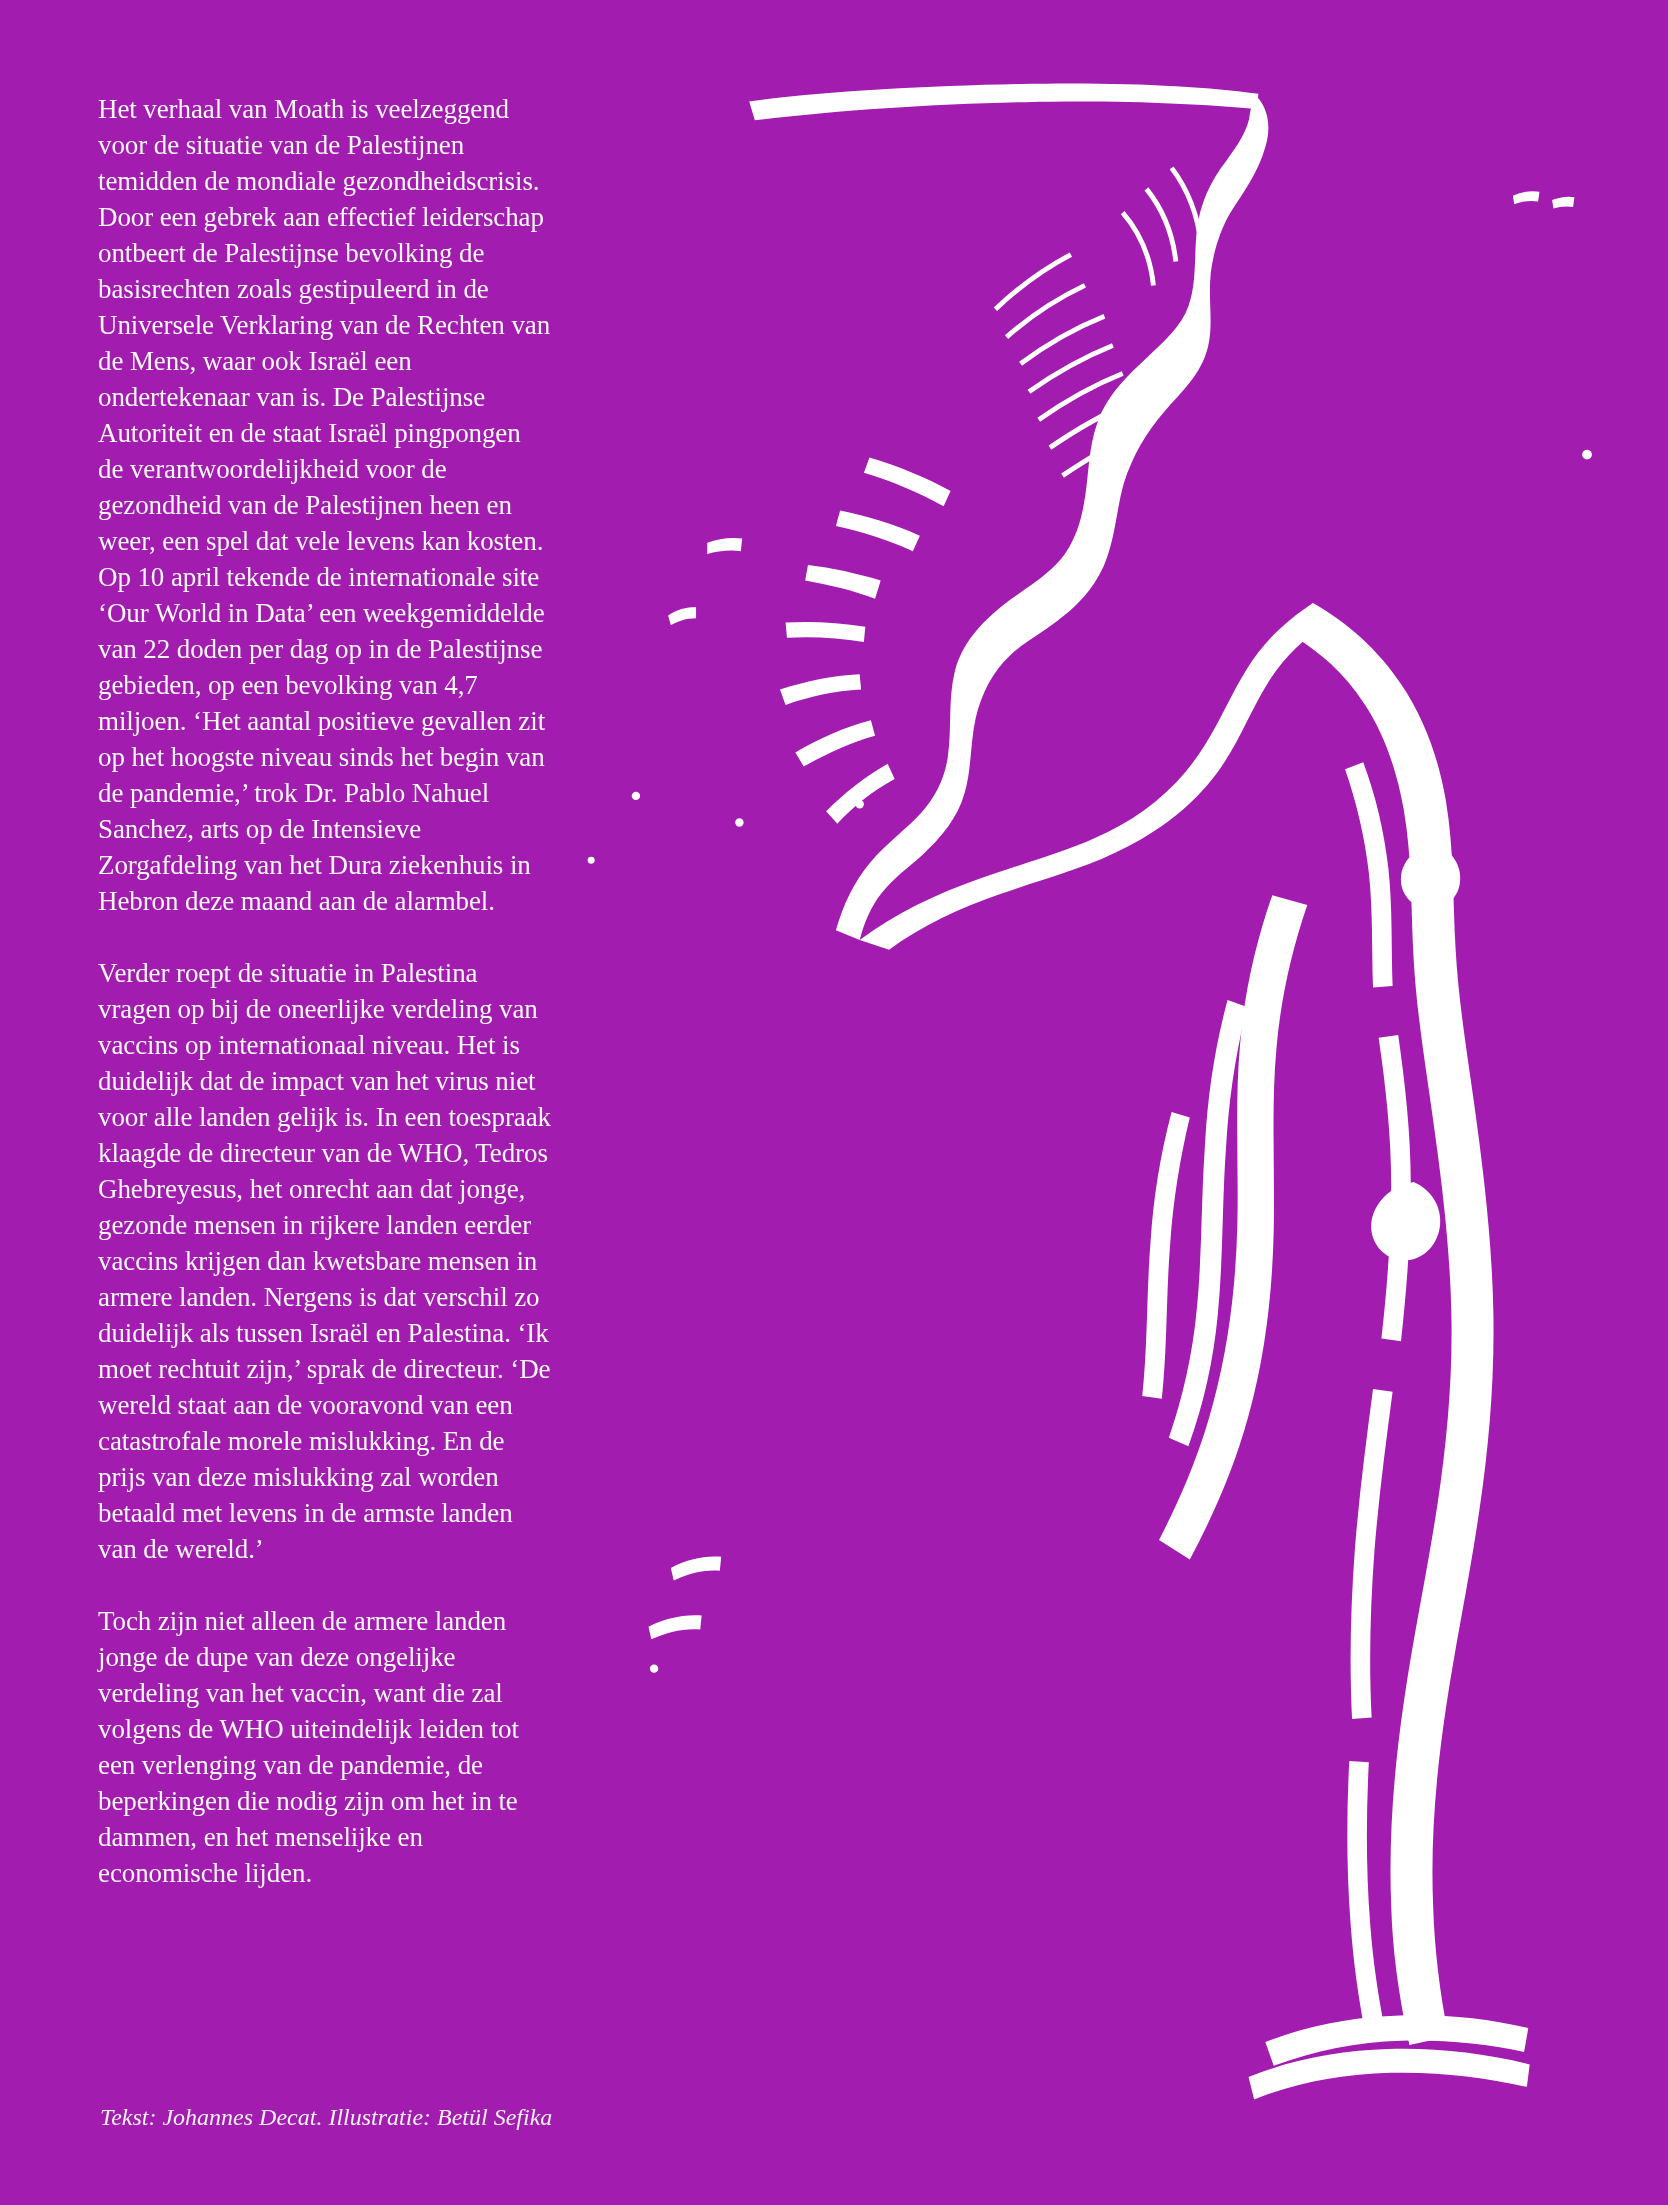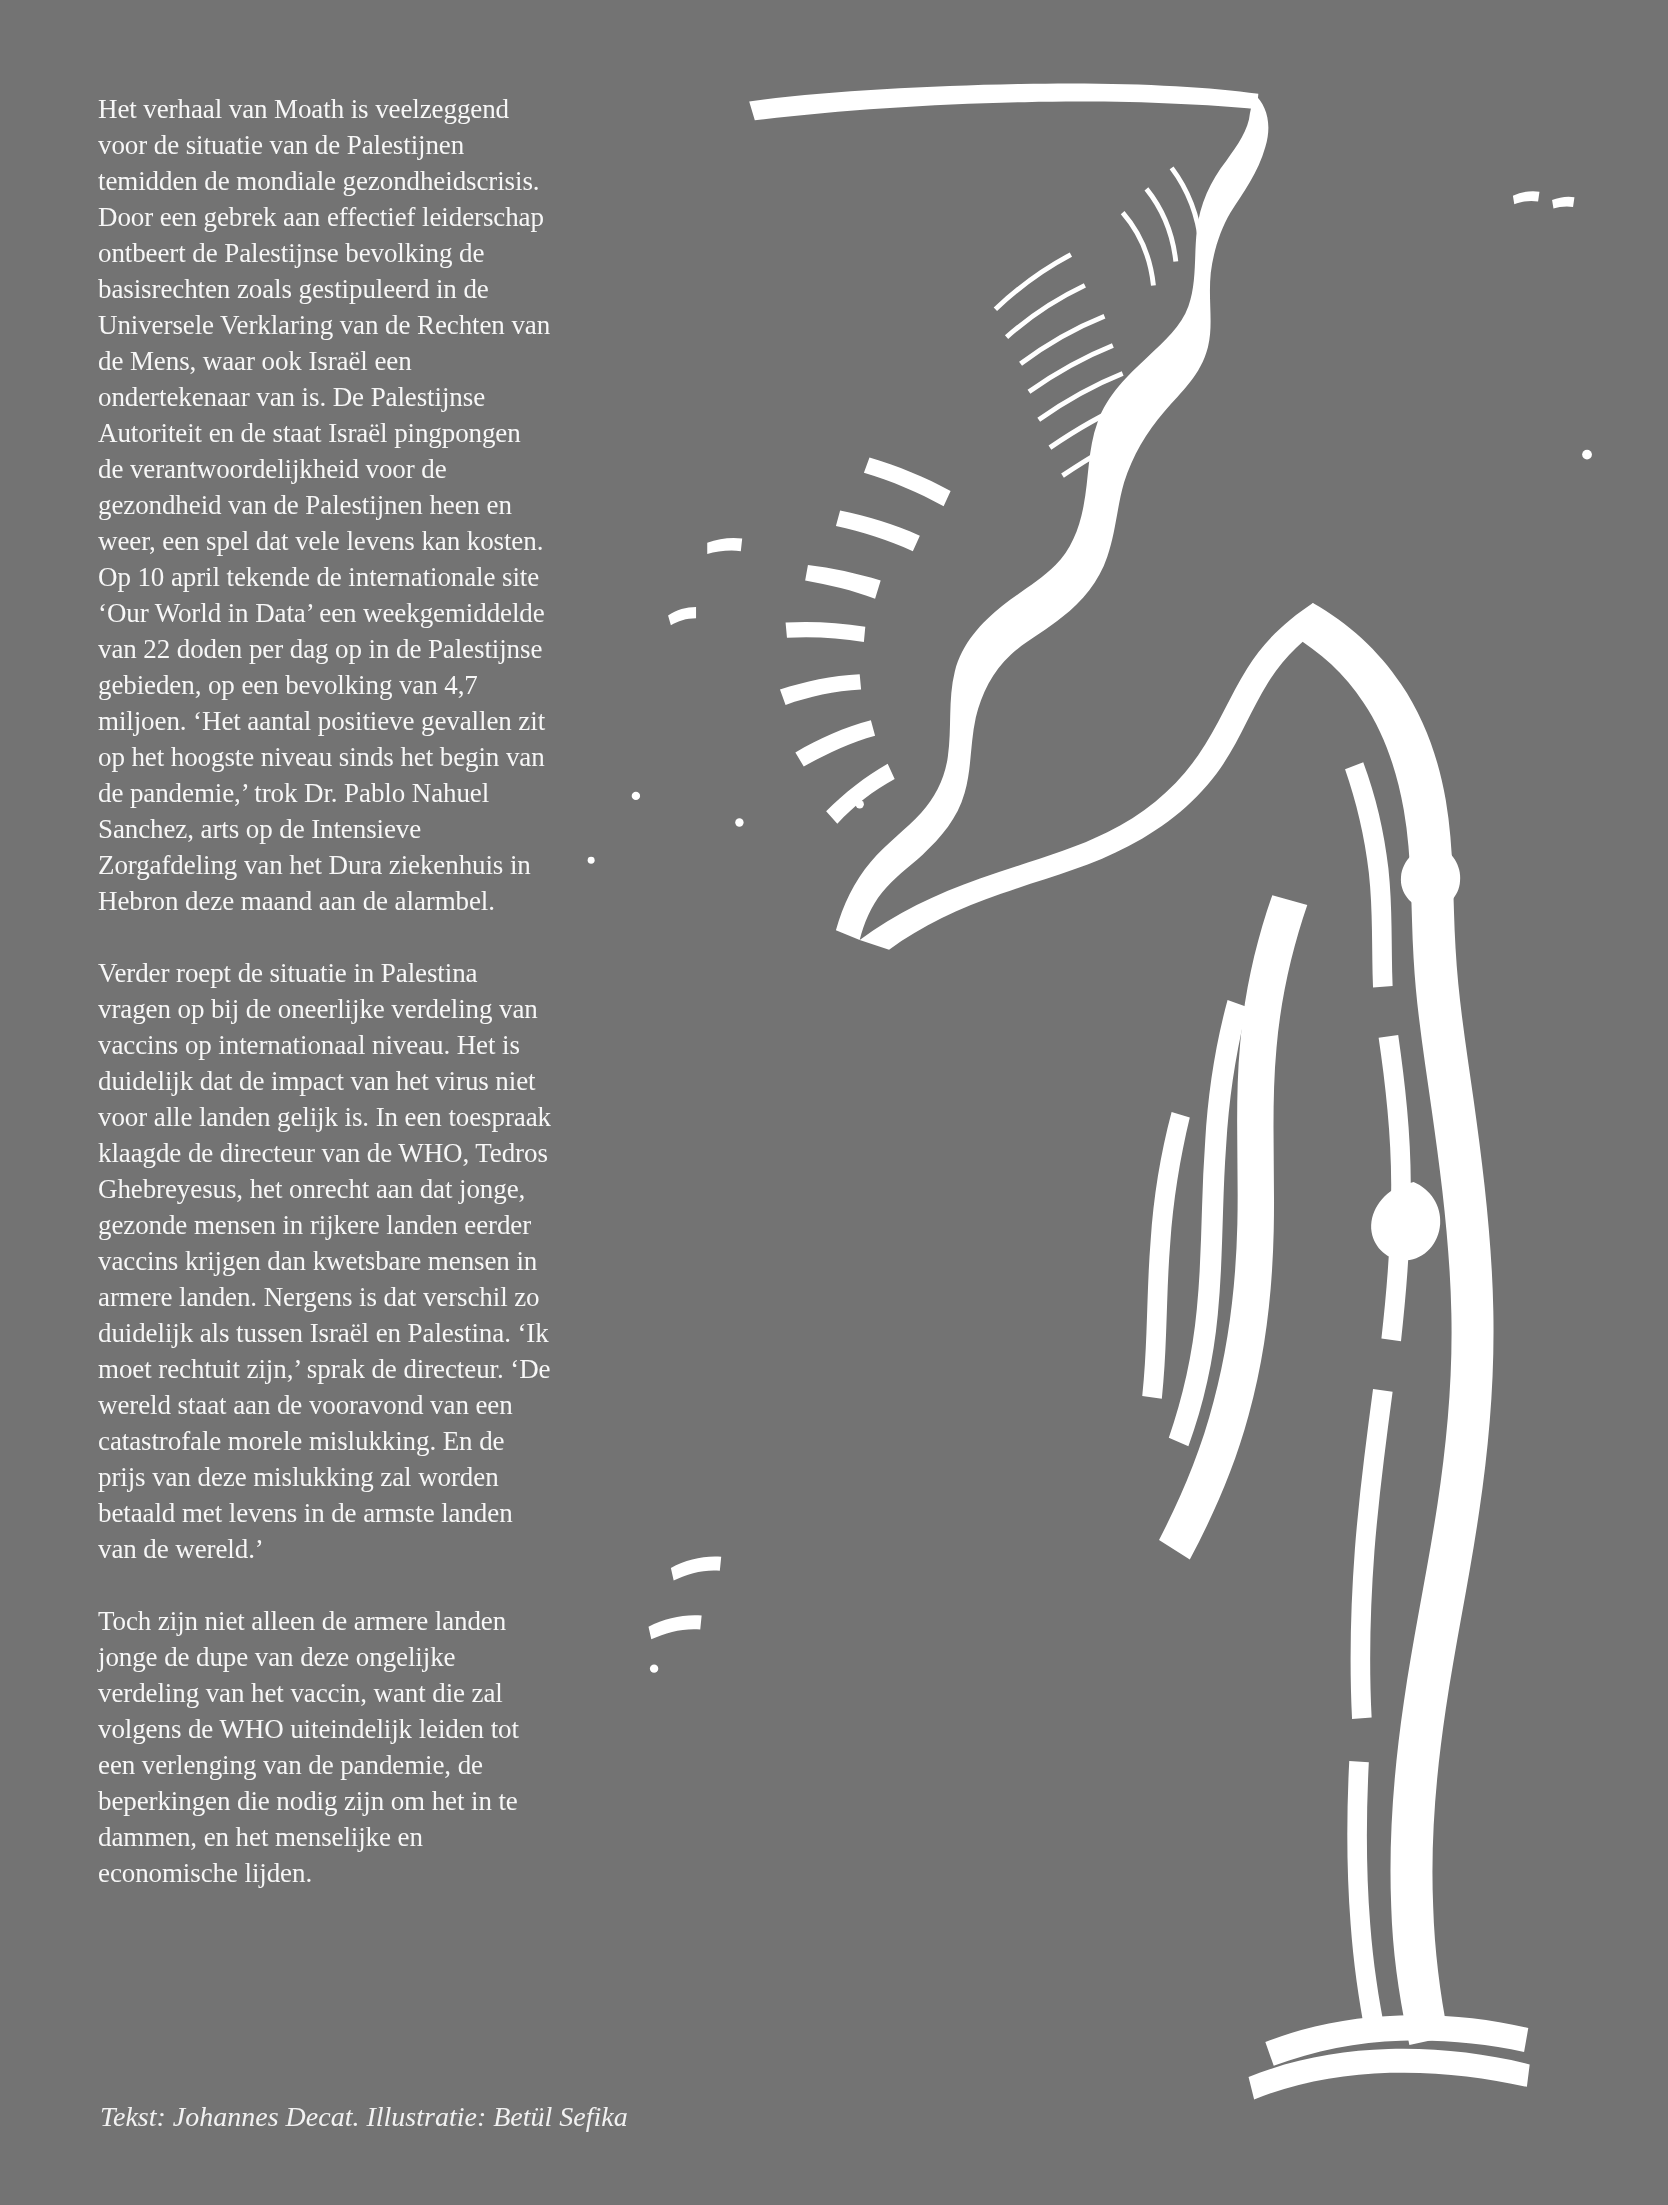--- a/index.html
+++ b/index.html
@@ -4,21 +4,21 @@
 <style>
   html, body {
     margin: 0;
     padding: 0;
     background: #000000;
   }
   #page {
     position: relative;
     width: 1668px;
     height: 2205px;
-    background: #737373;
+    background: #a21caf;
     overflow: hidden;
     font-family: "Liberation Serif", serif;
     color: #ffffff;
   }
 
   
   #text-column {
     position: absolute;
     left: 98px;
     top: 91px;
@@ -36,21 +36,21 @@
   }
   .para:last-child { margin-bottom: 0; }
 
   #credit {
     position: absolute;
     left: 100px;
     top: 2103px;
     width: 629px;
     font-family: "Liberation Serif", serif;
     font-style: italic;
-    font-size: 28px;
+    font-size: 24px;
     line-height: 28px;
     color: #f2f2f2;
   }
 
   
   #illustration {
     position: absolute;
     left: 531px;
     top: 63px;
     width: 1091px;

